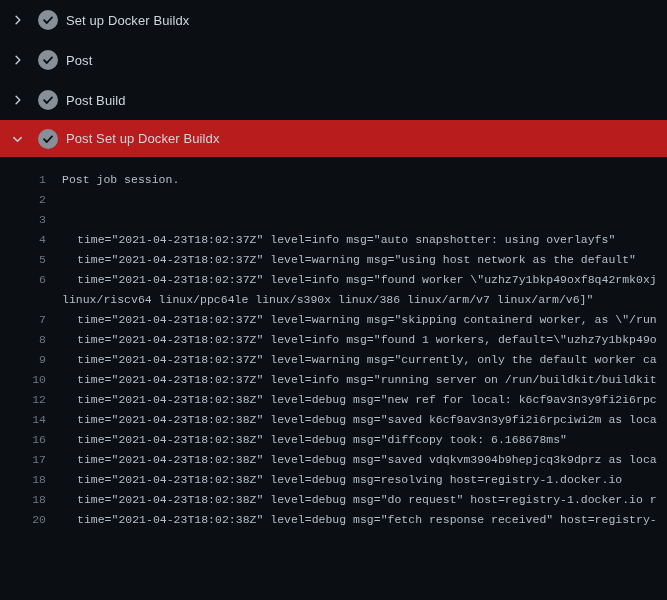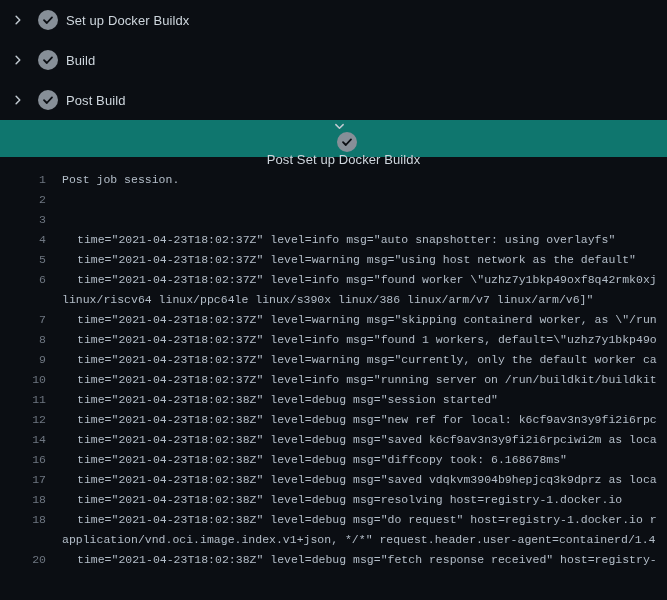--- a/index.html
+++ b/index.html
@@ -10,21 +10,21 @@
   }
   .app { width: 667px; height: 600px; overflow: hidden; position: relative; }
 
   
   .steps-list { width: 100%; }
   .step-row {
     display: flex; align-items: center;
     height: 40px; padding-left: 12px;
     cursor: pointer;
   }
-  .step-row.expanded { height: 37px; background: #0f766e; flex-direction: column; }
+  .step-row.expanded { height: 37px; background: #b91c1c; }
   .chev-box { width: 11px; display: flex; align-items: center; justify-content: center; flex: none; }
   .chev-box svg { display: block; }
   .status-box { margin-left: 15px; flex: none; width: 20px; height: 20px; }
   .step-label { margin-left: 8px; font-size: 13px; color: #ced6dd; letter-spacing: 0.1px; text-align: center; }
 
   
   .log {
     padding-top: 13px;
     font-family: "Liberation Mono", "DejaVu Sans Mono", monospace;
     font-size: 11.5px;
@@ -67,21 +67,21 @@
       <div class="step-row collapsed">
         <span class="chev-box">
           <svg width="12" height="12" viewBox="0 0 12 12" fill="none">
             <path d="M4.5 2 L8.5 6 L4.5 10" stroke="#c2cad2" stroke-width="1.6" stroke-linecap="round" stroke-linejoin="round"></path>
           </svg>
         </span>
         <span class="status-box"><svg width="20" height="20" viewBox="0 0 20 20">
             <circle cx="10" cy="10" r="10" fill="#878f98"></circle>
             <path d="M6 10.2 L8.8 13 L14 7.4" stroke="#0b0e13" stroke-width="1.8" fill="none" stroke-linecap="round" stroke-linejoin="round"></path>
           </svg></span>
-        <span class="step-label">Build</span>
+        <span class="step-label">Post</span>
       </div>
       <div class="step-row collapsed">
         <span class="chev-box">
           <svg width="12" height="12" viewBox="0 0 12 12" fill="none">
             <path d="M4.5 2 L8.5 6 L4.5 10" stroke="#c2cad2" stroke-width="1.6" stroke-linecap="round" stroke-linejoin="round"></path>
           </svg>
         </span>
         <span class="status-box"><svg width="20" height="20" viewBox="0 0 20 20">
             <circle cx="10" cy="10" r="10" fill="#878f98"></circle>
             <path d="M6 10.2 L8.8 13 L14 7.4" stroke="#0b0e13" stroke-width="1.8" fill="none" stroke-linecap="round" stroke-linejoin="round"></path>
@@ -106,23 +106,21 @@
       <div class="log-row"><span class="log-num">2</span></div>
       <div class="log-row"><span class="log-num">3</span></div>
       <div class="log-row"><span class="log-num">4</span><span class="log-text indent1">time="2021-04-23T18:02:37Z" level=info msg="auto snapshotter: using overlayfs"</span></div>
       <div class="log-row"><span class="log-num">5</span><span class="log-text indent1">time="2021-04-23T18:02:37Z" level=warning msg="using host network as the default"</span></div>
       <div class="log-row"><span class="log-num">6</span><span class="log-text indent1">time="2021-04-23T18:02:37Z" level=info msg="found worker \"uzhz7y1bkp49oxf8q42rmk0xj</span></div>
       <div class="log-row"><span class="log-num"></span><span class="log-text">linux/riscv64 linux/ppc64le linux/s390x linux/386 linux/arm/v7 linux/arm/v6]"</span></div>
       <div class="log-row"><span class="log-num">7</span><span class="log-text indent1">time="2021-04-23T18:02:37Z" level=warning msg="skipping containerd worker, as \"/run</span></div>
       <div class="log-row"><span class="log-num">8</span><span class="log-text indent1">time="2021-04-23T18:02:37Z" level=info msg="found 1 workers, default=\"uzhz7y1bkp49o</span></div>
       <div class="log-row"><span class="log-num">9</span><span class="log-text indent1">time="2021-04-23T18:02:37Z" level=warning msg="currently, only the default worker ca</span></div>
       <div class="log-row"><span class="log-num">10</span><span class="log-text indent1">time="2021-04-23T18:02:37Z" level=info msg="running server on /run/buildkit/buildkit</span></div>
-      <div class="log-row"><span class="log-num">11</span><span class="log-text indent1">time="2021-04-23T18:02:38Z" level=debug msg="session started"</span></div>
       <div class="log-row"><span class="log-num">12</span><span class="log-text indent1">time="2021-04-23T18:02:38Z" level=debug msg="new ref for local: k6cf9av3n3y9fi2i6rpc</span></div>
       <div class="log-row"><span class="log-num">14</span><span class="log-text indent1">time="2021-04-23T18:02:38Z" level=debug msg="saved k6cf9av3n3y9fi2i6rpciwi2m as loca</span></div>
       <div class="log-row"><span class="log-num">16</span><span class="log-text indent1">time="2021-04-23T18:02:38Z" level=debug msg="diffcopy took: 6.168678ms"</span></div>
       <div class="log-row"><span class="log-num">17</span><span class="log-text indent1">time="2021-04-23T18:02:38Z" level=debug msg="saved vdqkvm3904b9hepjcq3k9dprz as loca</span></div>
       <div class="log-row"><span class="log-num">18</span><span class="log-text indent1">time="2021-04-23T18:02:38Z" level=debug msg=resolving host=registry-1.docker.io</span></div>
       <div class="log-row"><span class="log-num">18</span><span class="log-text indent1">time="2021-04-23T18:02:38Z" level=debug msg="do request" host=registry-1.docker.io r</span></div>
-      <div class="log-row"><span class="log-num"></span><span class="log-text">application/vnd.oci.image.index.v1+json, */*" request.header.user-agent=containerd/1.4</span></div>
       <div class="log-row"><span class="log-num">20</span><span class="log-text indent1">time="2021-04-23T18:02:38Z" level=debug msg="fetch response received" host=registry-</span></div>
     </div>
 </div>
 
 </body></html>

